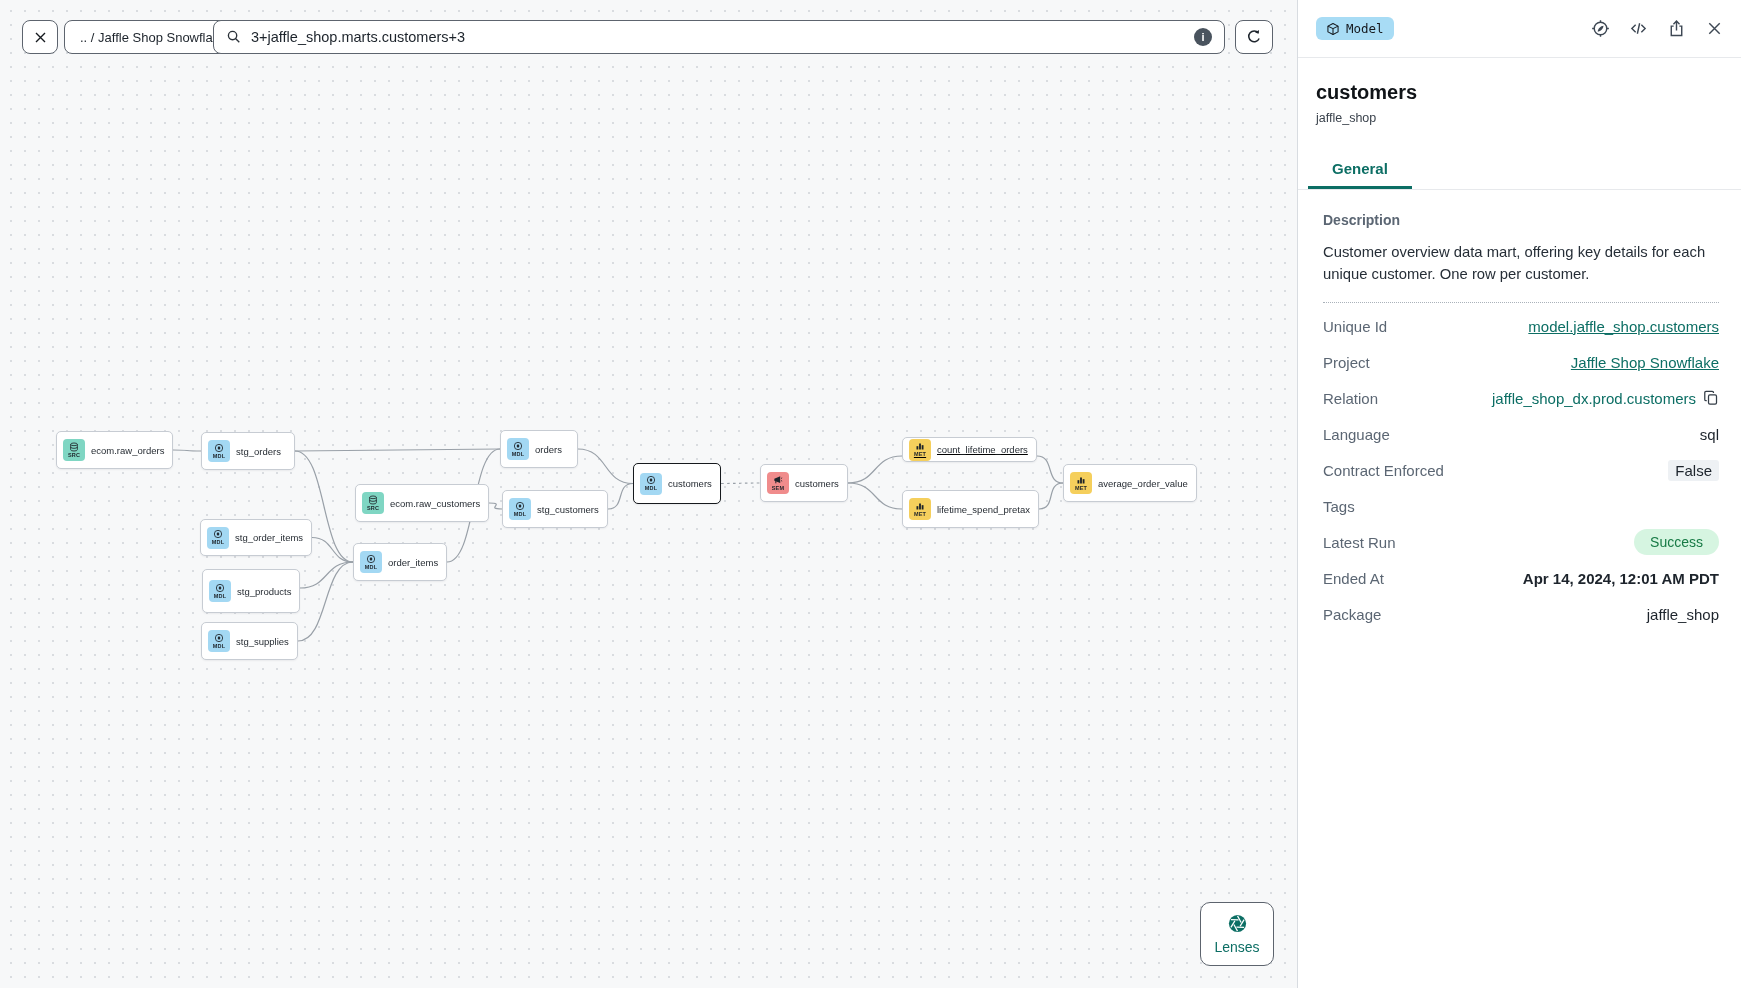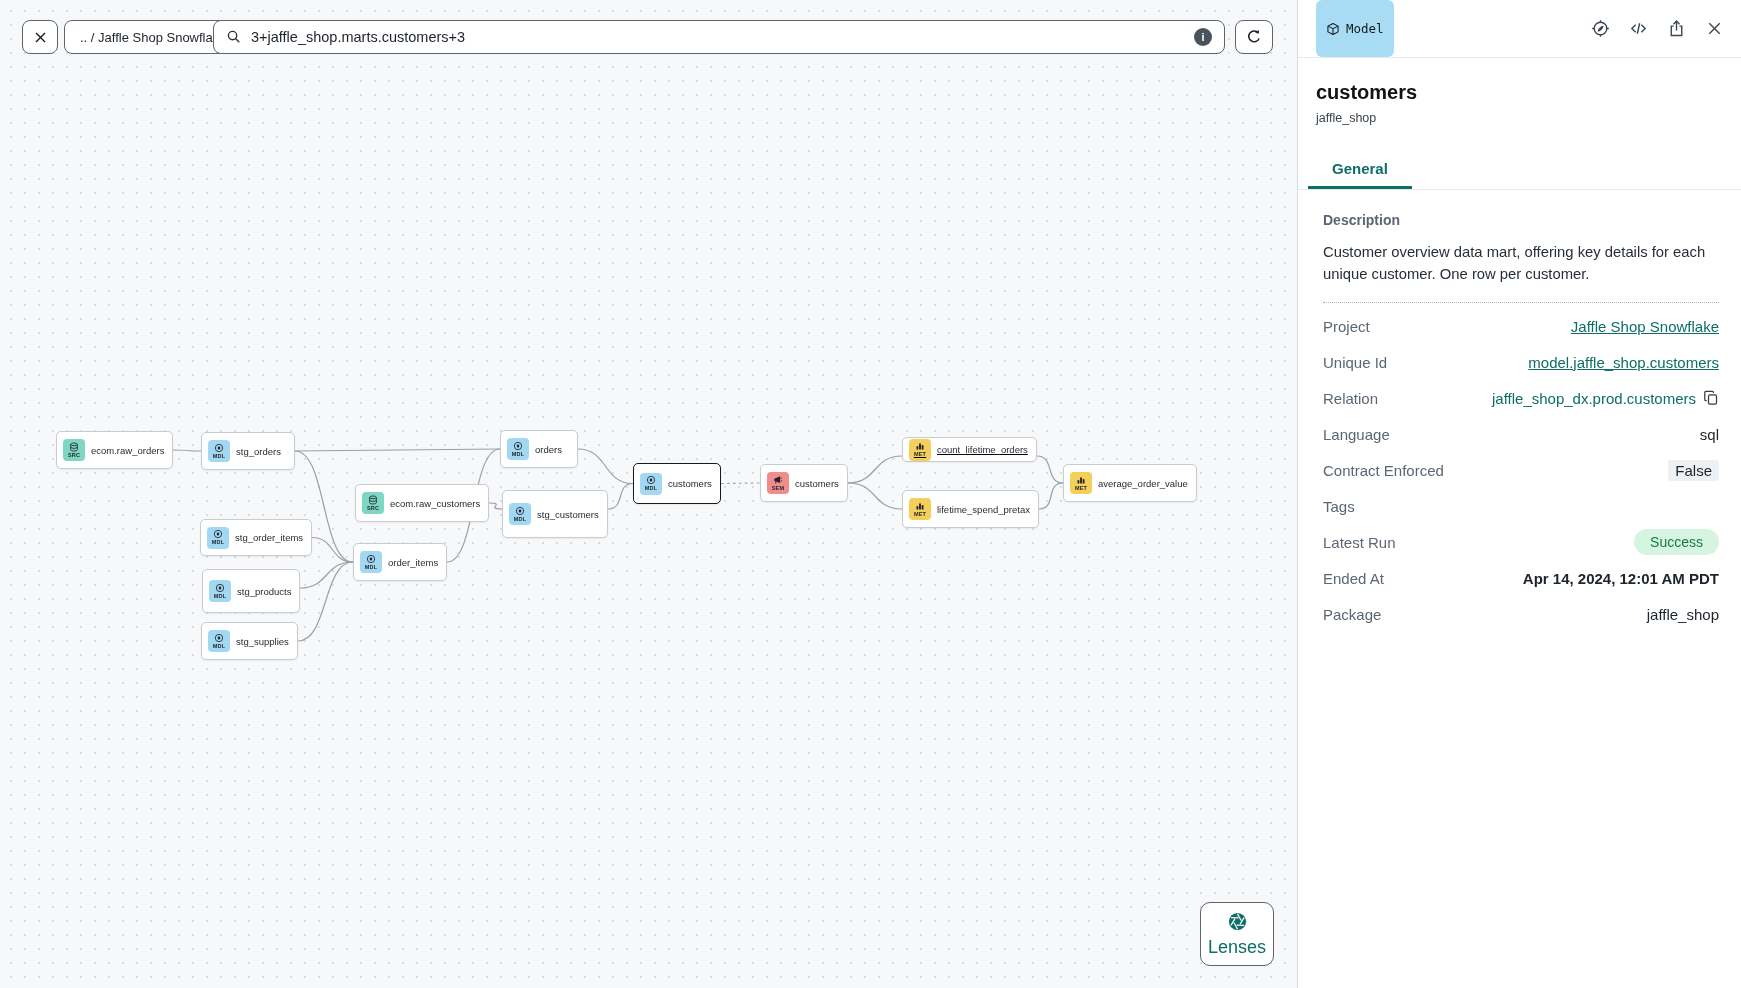--- a/index.html
+++ b/index.html
@@ -43,27 +43,27 @@
     display: flex; flex-direction: column; align-items: center; justify-content: center;
     color: #1d2329; }
   .nbadge svg { width: 10px; height: 10px; display: block; }
   .nbadge .bl { font-size: 5.5px; font-weight: bold; letter-spacing: .2px; line-height: 1;
     margin-top: 1px; }
 
   
   .lenses { position: absolute; left: 1200px; top: 902px; width: 74px; height: 64px;
     background: #fff; border: 1px solid #5d646e; border-radius: 10px; cursor: pointer;
     display: flex; flex-direction: column; align-items: center; justify-content: center; gap: 5px; }
-  .lenses .lbl { color: #0c6e64; font-size: 18px; }
+  .lenses .lbl { color: #0c6e64; font-size: 14px; }
   .lenses svg { width: 21px; height: 21px; }
 
   
   .panel { width: 444px; height: 988px; background: #fff; border-left: 1px solid #d8dce1;
     display: flex; flex-direction: column; }
-  .p-head { height: 58px; flex: 0 0 auto; display: flex; 
+  .p-head { height: 58px; flex: 0 0 auto; display: flex; align-items: center;
     justify-content: space-between; padding: 0 17px 0 18px; border-bottom: 1px solid #e7e9ec; }
   .type-badge { display: inline-flex; align-items: center; gap: 6px; background: #a8dcf5;
     border-radius: 6px; padding: 4px 10px; color: #15191e;
     font-family: "DejaVu Sans Mono", monospace; font-size: 12.5px; }
   .type-badge svg { width: 14px; height: 14px; }
   .p-icons { display: flex; align-items: center; gap: 19px; }
   .p-icons .icn { width: 19px; height: 19px; color: #3e4854; cursor: pointer; }
   .p-icons svg { width: 100%; height: 100%; stroke: currentColor; fill: none; stroke-width: 1.5; }
 
   .p-titleblock { padding: 23px 24px 0 18px; }
@@ -195,21 +195,21 @@
         <div class="node" style="left: 500px; top: 430px; min-width: 78px; height: 38px;">
           <span class="nbadge" style="background: rgb(163, 216, 243);">
             <svg viewBox="0 0 12 12">
               <circle cx="6" cy="6" r="4.4" fill="none" stroke="#1d2329" stroke-width="1"></circle>
               <path d="M6 3.6 L7.8 6 L6 8.4 L4.2 6 Z" fill="#1d2329"></path>
             </svg>
             <span class="bl">MDL</span>
           </span>
           <span class="node-label">orders</span>
         </div>
-        <div class="node" style="left: 502px; top: 490px; min-width: 91px; height: 48px;">
+        <div class="node" style="left: 502px; top: 490px; min-width: 91px; height: 38px;">
           <span class="nbadge" style="background: rgb(163, 216, 243);">
             <svg viewBox="0 0 12 12">
               <circle cx="6" cy="6" r="4.4" fill="none" stroke="#1d2329" stroke-width="1"></circle>
               <path d="M6 3.6 L7.8 6 L6 8.4 L4.2 6 Z" fill="#1d2329"></path>
             </svg>
             <span class="bl">MDL</span>
           </span>
           <span class="node-label">stg_customers</span>
         </div>
         <div class="node selected" style="left: 633px; top: 463px; min-width: 80px; height: 41px;">
@@ -361,29 +361,29 @@
     <div class="p-tabs">
       <span class="p-tab">General</span>
     </div>
 
     <div class="p-body">
       <div class="desc-label">Description</div>
       <div class="desc-text">Customer overview data mart, offering key details for each unique customer. One row per customer.</div>
       <hr class="dotted-div">
       <div id="props">
           <div class="prow">
+            <span class="plabel">Unique Id</span>
+            <span class="pval">
+              <a class="link">model.jaffle_shop.customers</a>
+            </span>
+          </div>
+          <div class="prow">
             <span class="plabel">Project</span>
             <span class="pval">
               <a class="link">Jaffle Shop Snowflake</a>
-            </span>
-          </div>
-          <div class="prow">
-            <span class="plabel">Unique Id</span>
-            <span class="pval">
-              <a class="link">model.jaffle_shop.customers</a>
             </span>
           </div>
           <div class="prow">
             <span class="plabel">Relation</span>
             <span class="pval">
               <span class="teal">jaffle_shop_dx.prod.customers</span>
               <span class="copy-btn"><svg viewBox="0 0 18 18">
                   <rect x="6.2" y="5.6" width="9" height="10.4" rx="1.6"></rect>
                   <path d="M11.8 3.4 V3 A1.4 1.4 0 0 0 10.4 1.6 H3.4 A1.4 1.4 0 0 0 2 3 V10.6 A1.4 1.4 0 0 0 3.4 12 H4.2"></path>
                 </svg></span>

